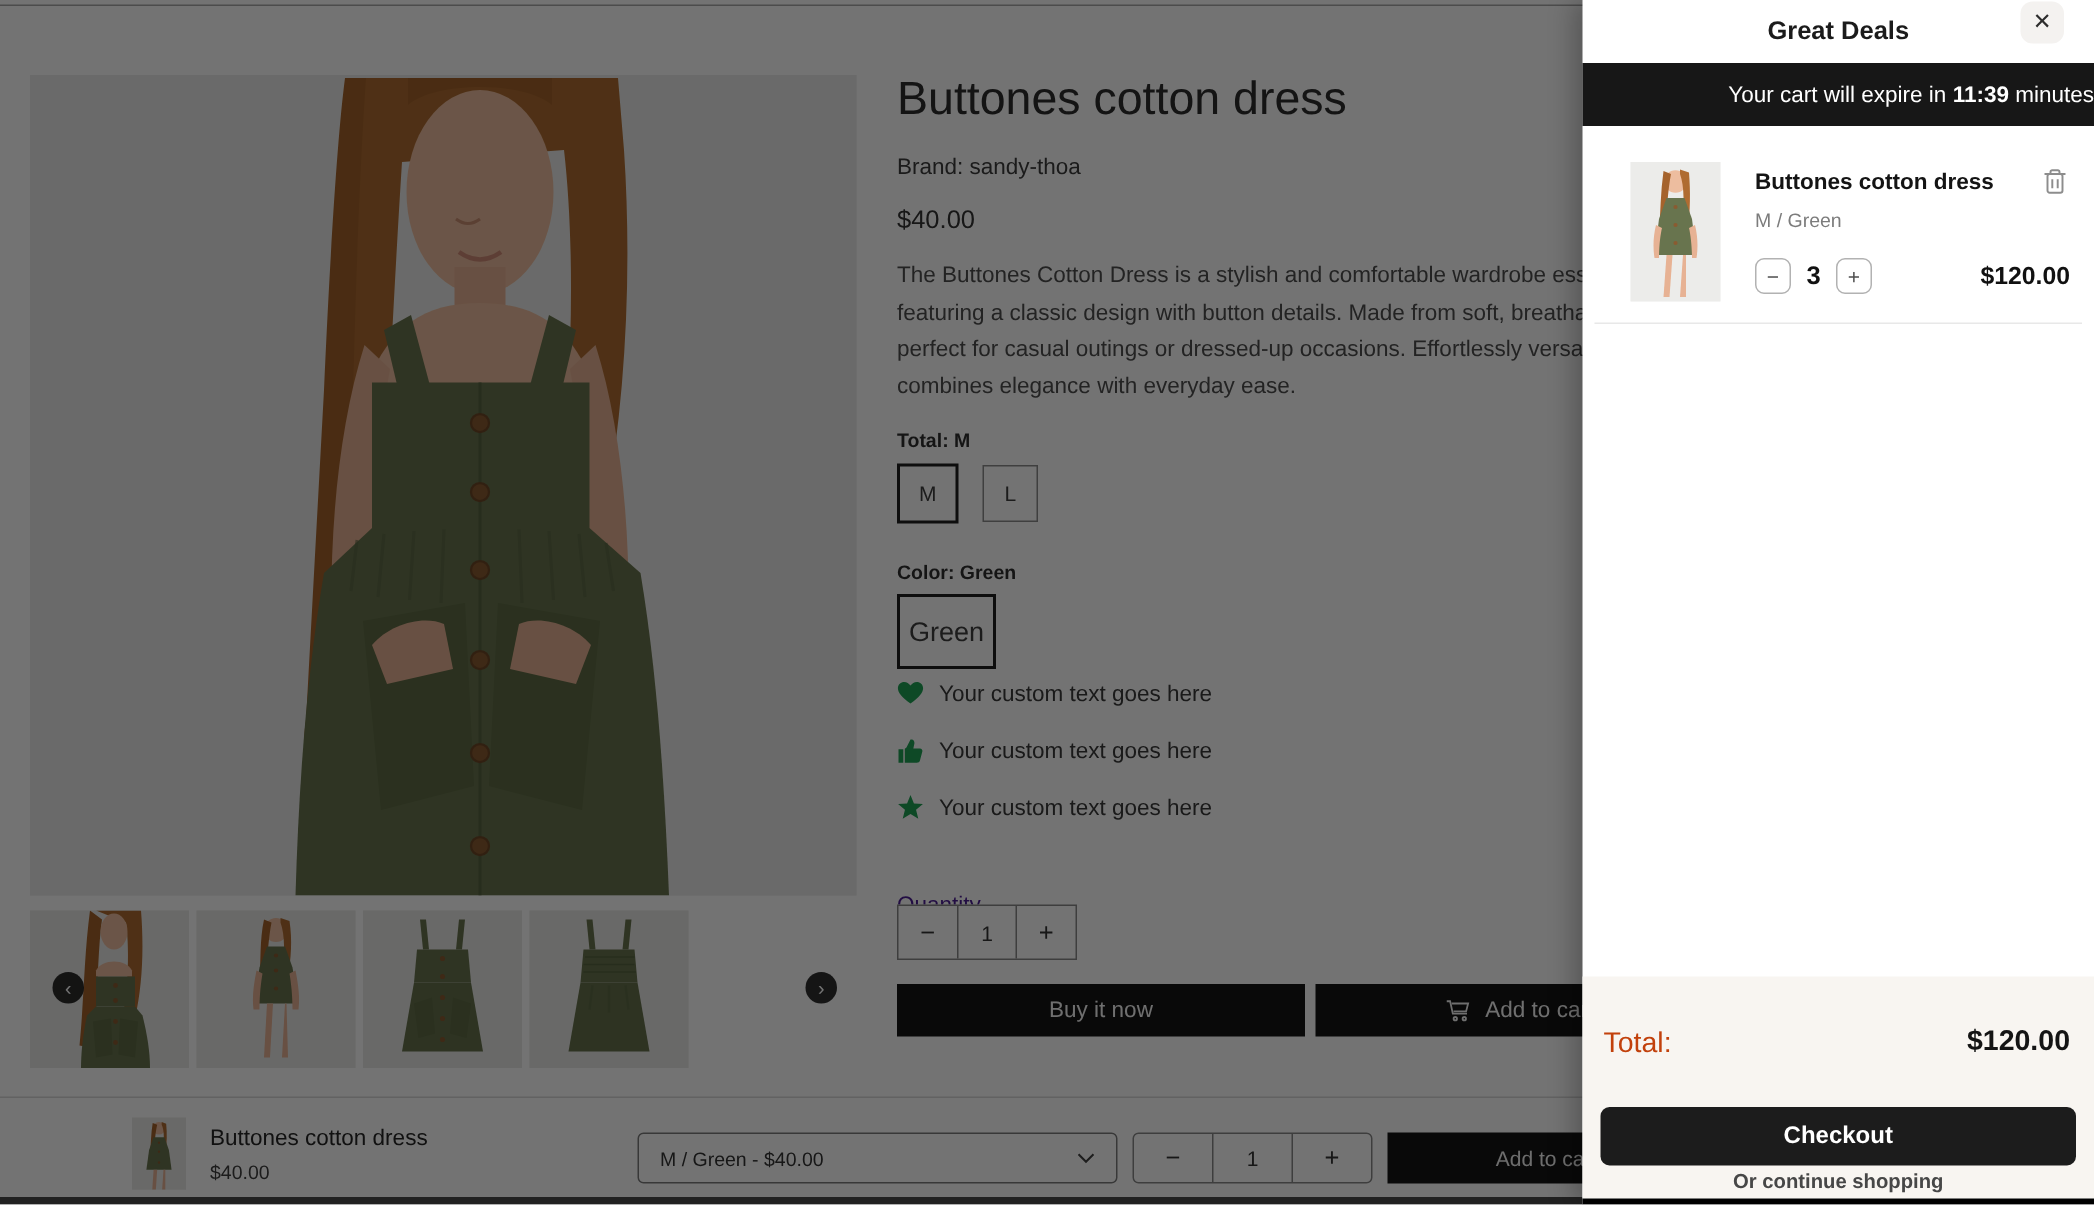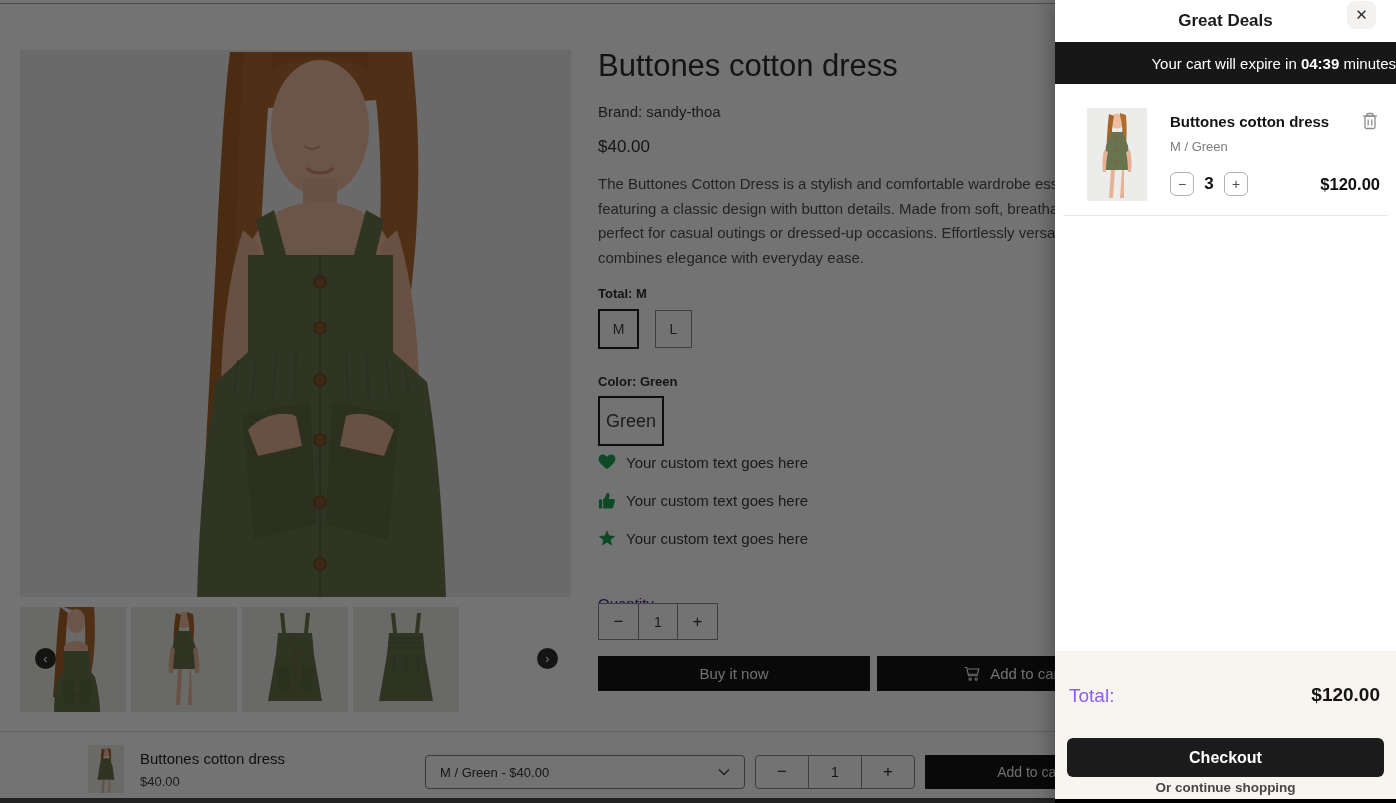--- a/index.html
+++ b/index.html
@@ -76,21 +76,21 @@
   .ci-title { left:115px; top:113px; width:185px; font-size:15px; font-weight:bold; color:#141414; }
   .ci-trash { left:306px; top:112px; width:18px; height:20px; background:none; border:none; cursor:pointer; }
   .ci-variant { left:115px; top:139px; font-size:13px; color:#7c7c7c; }
   .ci-qbtn { top:172px; width:24px; height:24px; border:1px solid #b2b2b2; border-radius:6px; background:#fff;
     color:#4f4f4f; font-size:14px; cursor:pointer; line-height:21px; }
   .ci-minus { left:115px; } .ci-plus { left:169px; }
   .ci-qty { left:141px; top:174px; width:26px; text-align:center; font-size:17px; font-weight:bold; color:#111; }
   .ci-price { right:16px; top:175px; font-size:16.5px; font-weight:bold; color:#111; }
   .d-divider { left:8px; top:215px; width:325px; height:1px; background:#e8e8e8; }
   .d-footer { left:0; top:651px; width:100%; height:148px; background:#f8f5f1; }
-  .t-label { left:14px; top:34px; font-size:19px; color:#8b5cf6; }
+  .t-label { left:14px; top:34px; font-size:19px; color:#c2410c; }
   .t-value { right:16px; top:33px; font-size:19px; font-weight:bold; color:#141414; }
   .checkout { left:12px; top:87px; width:317px; height:39px; background:#1c1c1c; color:#fff; font-size:16px;
     font-weight:bold; border:none; border-radius:6px; cursor:pointer; font-family:inherit; }
   .continue { left:0; top:129px; width:100%; text-align:center; font-size:13.5px; font-weight:bold; color:#474747; cursor:pointer; }
   .d-strip { left:0; top:799px; width:100%; height:4px; background:#000; }
 </style>
 </head>
 <body>
 
 <div class="stage">
@@ -318,21 +318,21 @@
   <div class="abs bottom-strip"></div>
 
   <div class="abs overlay"></div>
 
   <aside class="abs drawer">
     <div class="abs d-header">
       <span class="d-title">Great Deals</span>
     </div>
     <button class="abs d-close"><span>✕</span></button>
 
-    <div class="abs d-banner"><span>Your cart will expire in </span><b>04:39</b><span> minutes</span></div>
+    <div class="abs d-banner"><span>Your cart will expire in </span><b>11:39</b><span> minutes</span></div>
 
     <div class="abs ci-thumb">
       <svg viewBox="0 0 60 93">
           <rect width="60" height="93" fill="#ececea"></rect>
         <circle cx="30" cy="13" r="7.5" fill="#edbd9f"></circle>
         <path d="M22 6 C 20 20 20 34 19 48 L 23 49 C 24 34 25 18 27 8 Z" fill="#a5632c"></path>
         <path d="M33 5 L 39 7 C 40 20 40 32 38 46 L 34 45 C 36 30 36 16 33 8 Z" fill="#af6c31"></path>
         <path d="M24 24 L 36 24 L 41 38 L 44 62 L 16 62 L 19 38 Z" fill="#68744e"></path>
         <path d="M17 42 C 15 50 15 58 16 64 L 19 64 C 19 56 20 48 21 44 Z" fill="#e7b294"></path>
         <path d="M43 42 C 45 50 45 58 44 64 L 41 64 C 41 56 40 48 39 44 Z" fill="#e7b294"></path>

